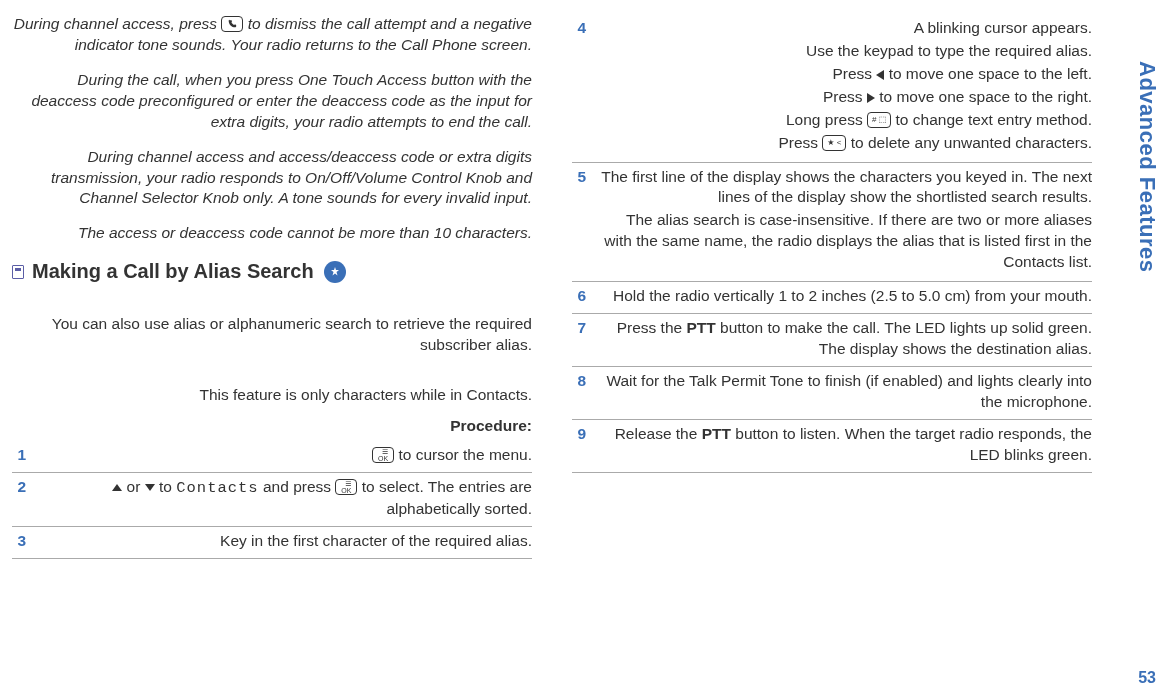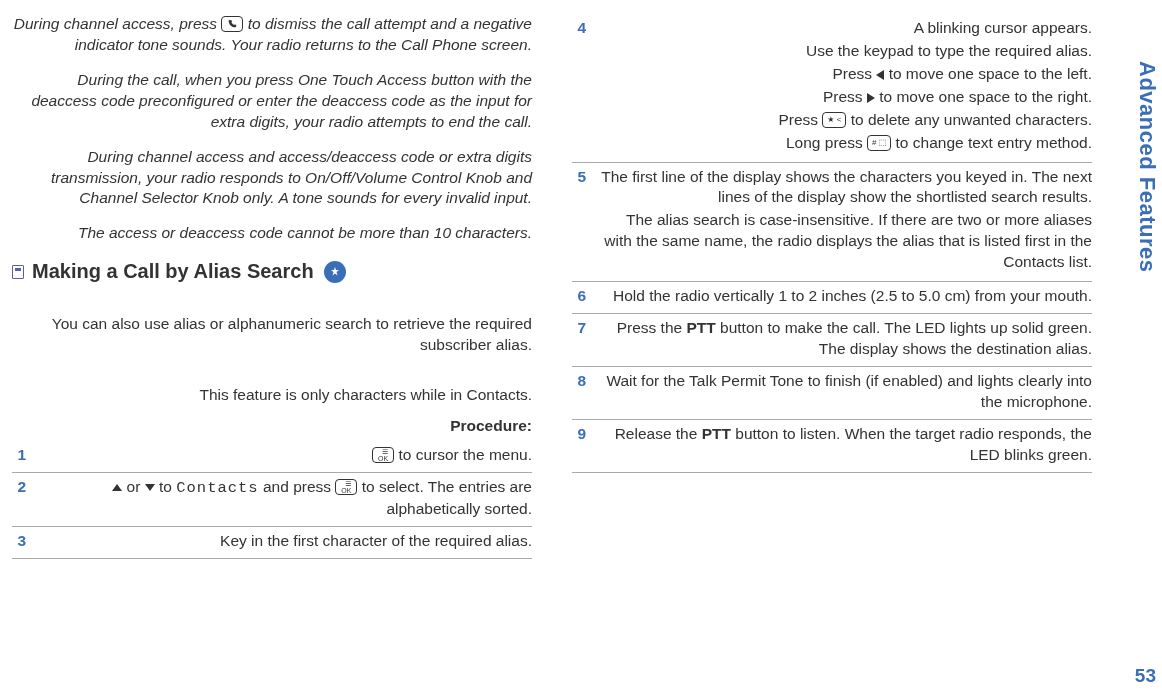--- a/index.html
+++ b/index.html
@@ -114,21 +114,21 @@
     writing-mode: vertical-rl;
     font-size: 22px;
     font-weight: bold;
     color: #3a6fb7;
     letter-spacing: 0.5px;
   }
   .page-num {
     position: absolute;
     right: 6px;
     bottom: 8px;
-    font-size: 19px;
+    font-size: 16px;
     font-weight: bold;
     color: #3a6fb7;
   }
   b.ptt { font-weight: bold; }
 </style>
 </head>
 <body>
 
 <div class="page">
 
@@ -205,29 +205,29 @@
             <span>Press </span>
             <span class="tri-left"></span>
             <span> to move one space to the left.</span>
           </div>
           <div class="line">
             <span>Press </span>
             <span class="tri-right"></span>
             <span> to move one space to the right.</span>
           </div>
           <div class="line">
+            <span>Long press </span>
+            <span class="key">#&nbsp;⬚</span>
+            <span> to change text entry method.</span>
+          </div>
+          <div class="line">
             <span>Press </span>
             <span class="key">★&nbsp;&lt;</span>
             <span> to delete any unwanted characters.</span>
           </div>
-          <div class="line">
-            <span>Long press </span>
-            <span class="key">#&nbsp;⬚</span>
-            <span> to change text entry method.</span>
-          </div>
         </div>
       </div>
 
       <div class="step">
         <div class="step-num">5</div>
         <div class="step-body">
           <div class="line">The first line of the display shows the characters you keyed in. The next lines of the display show the shortlisted search results.</div>
           <div class="line">The alias search is case-insensitive. If there are two or more aliases with the same name, the radio displays the alias that is listed first in the Contacts list.</div>
         </div>
       </div>

